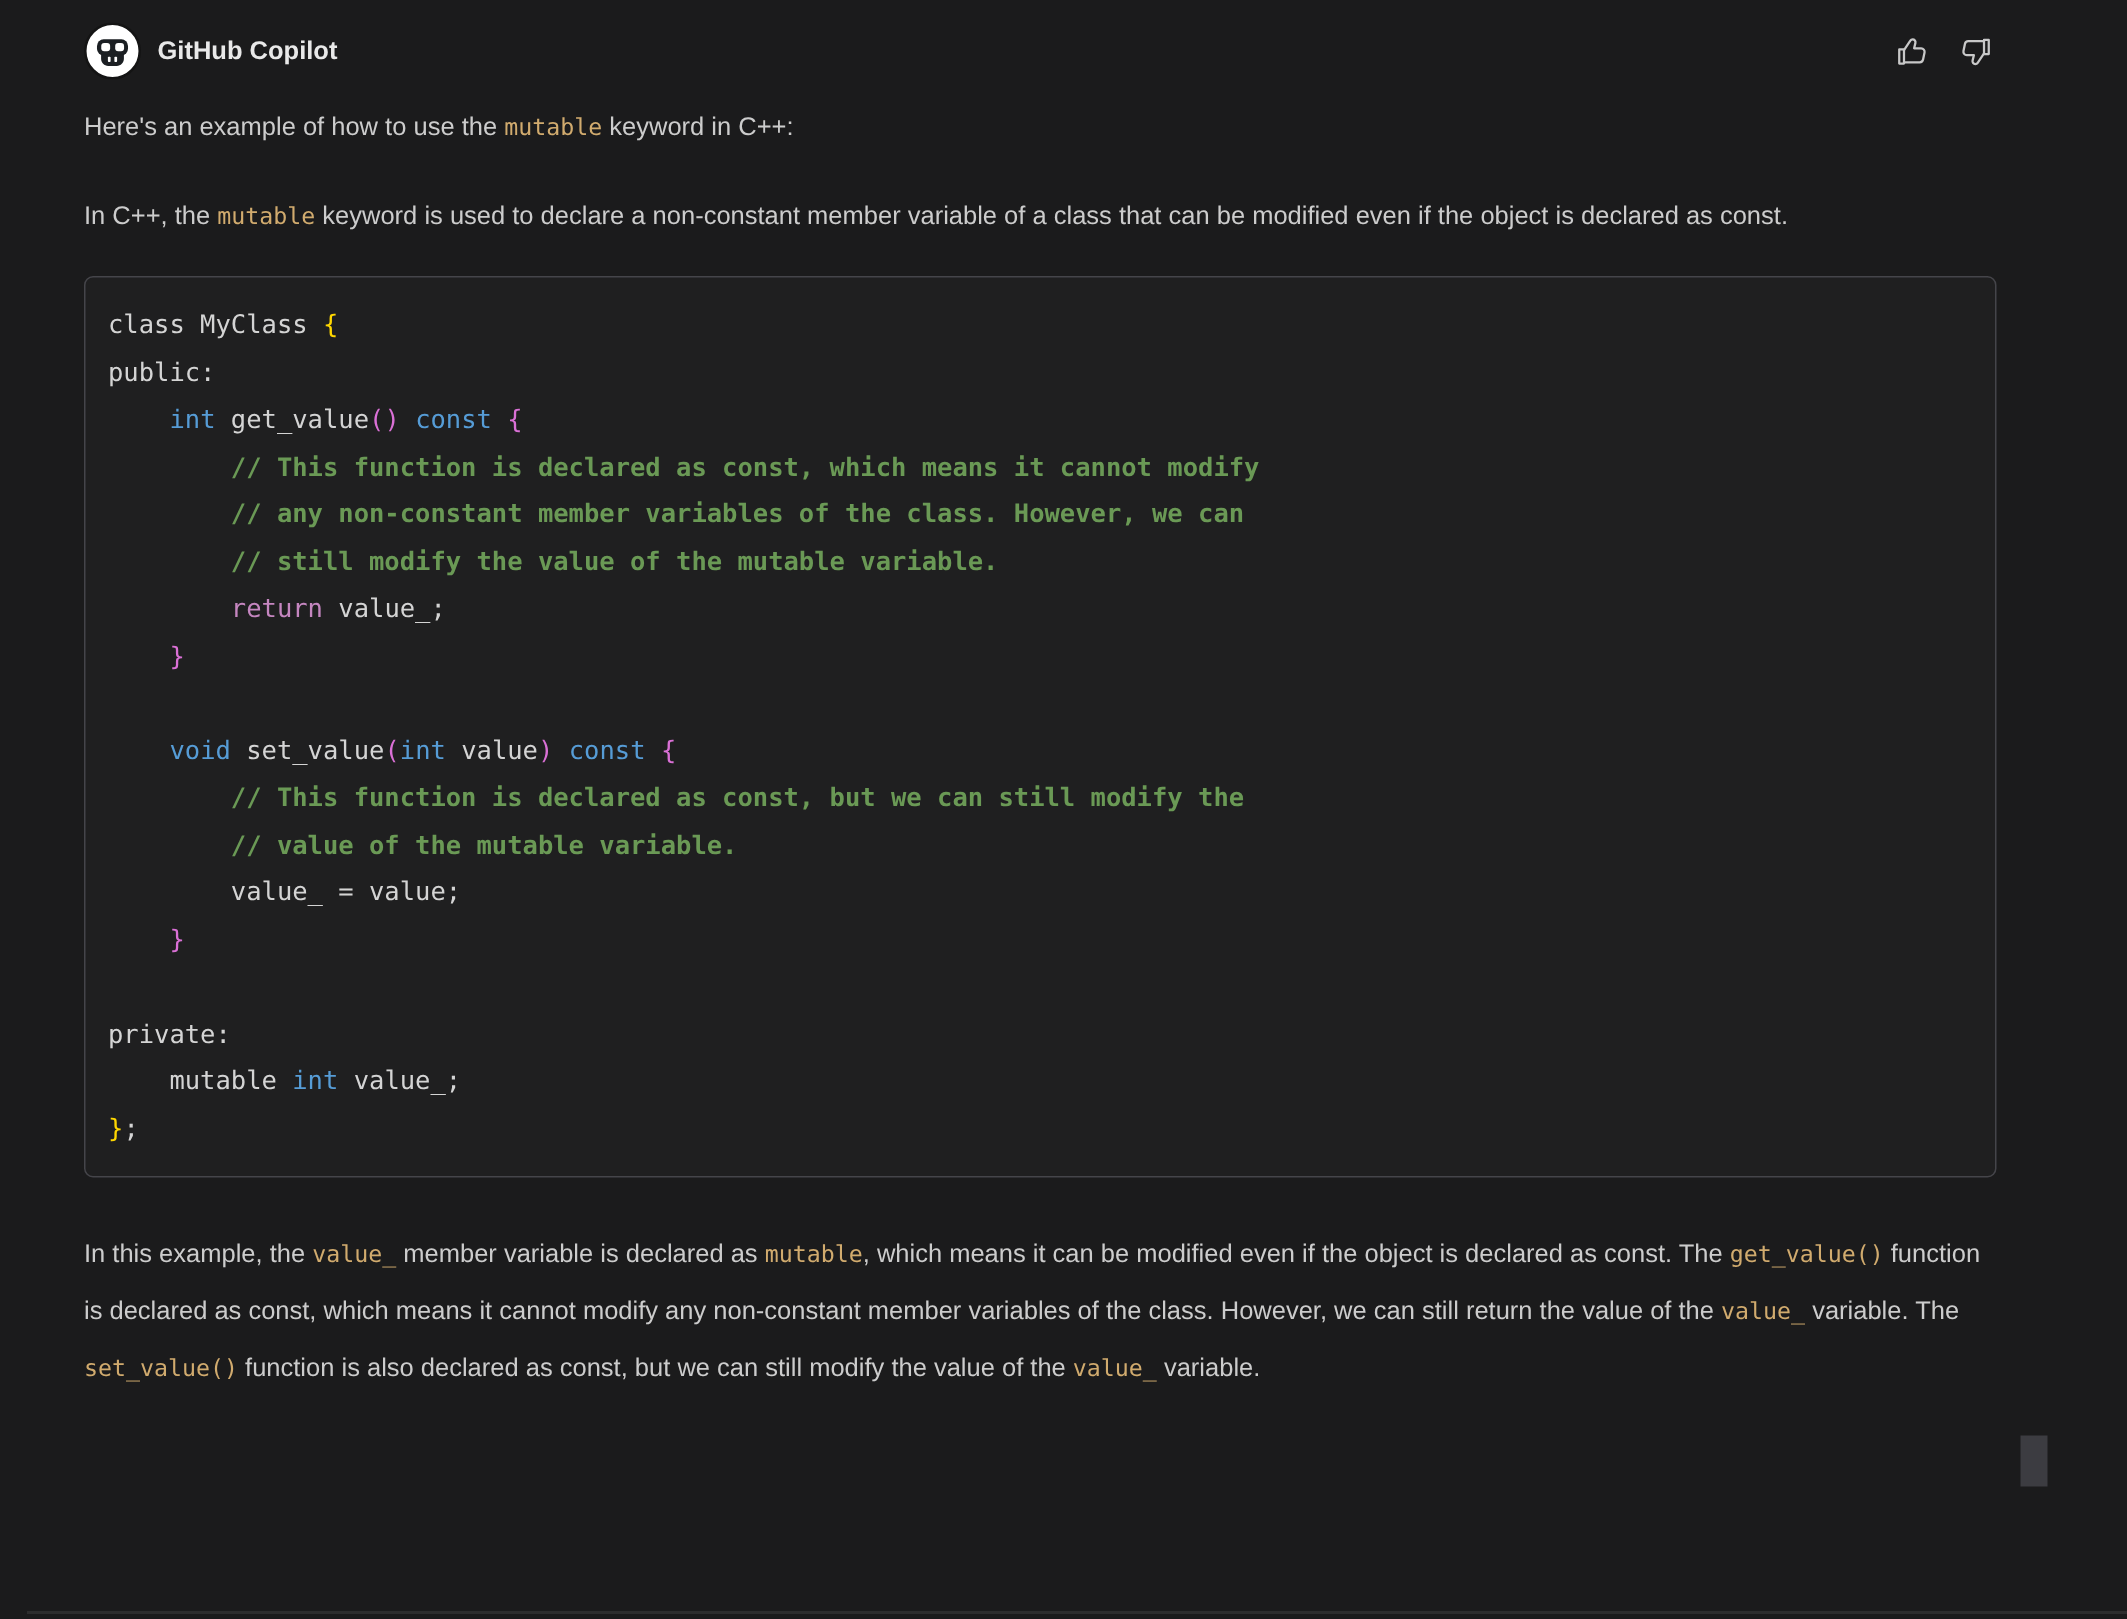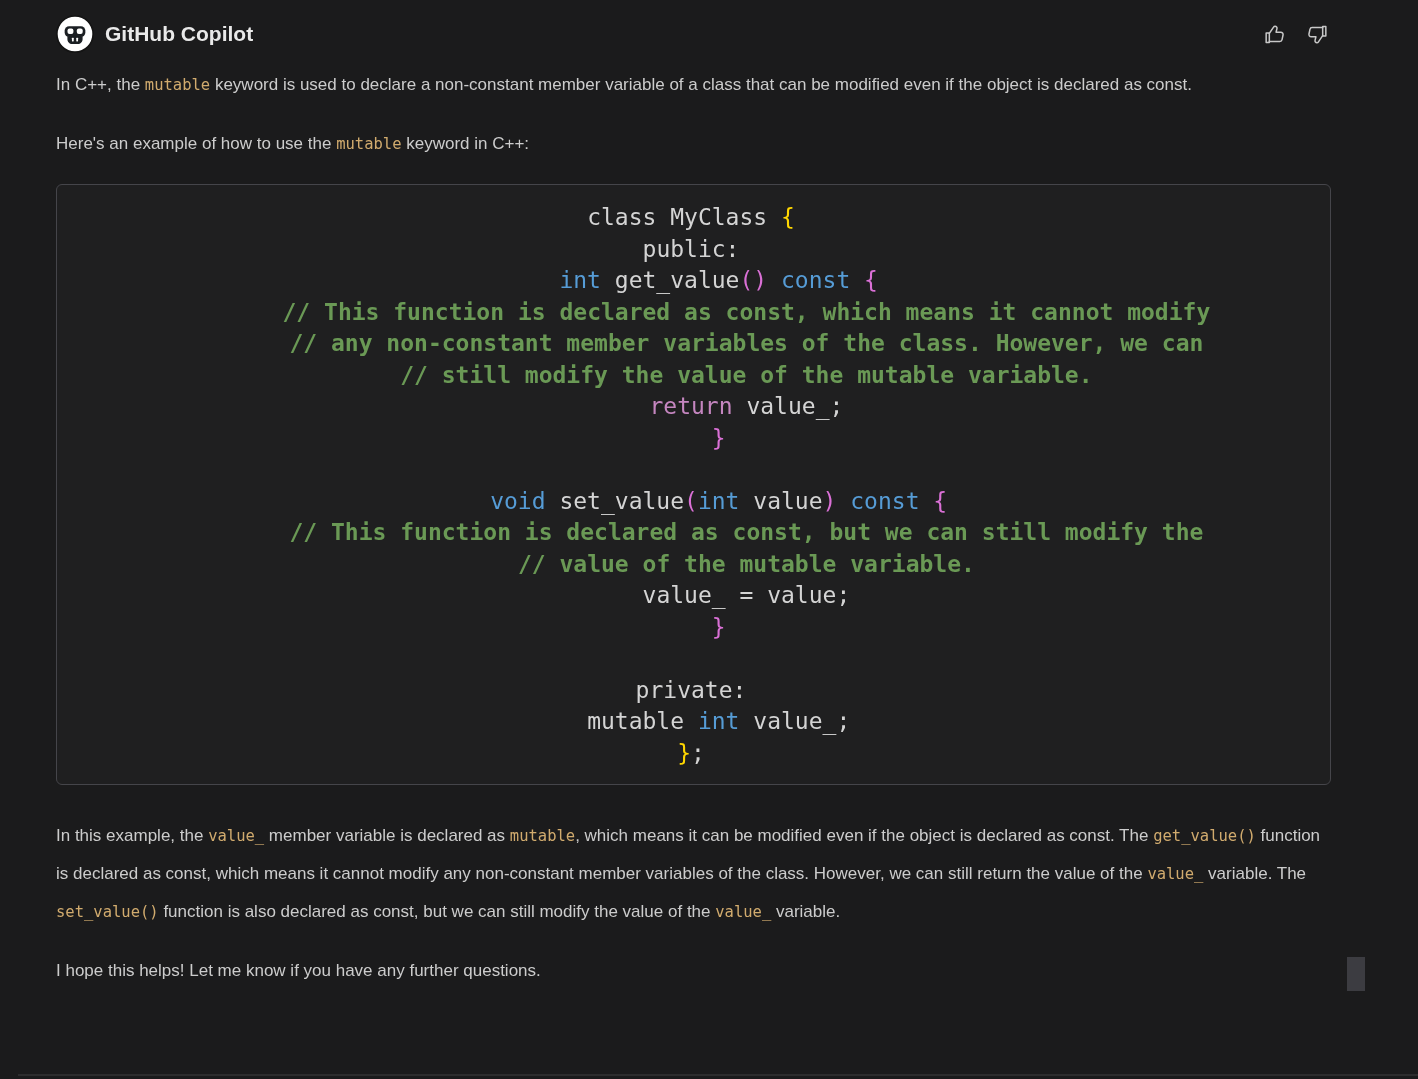--- a/index.html
+++ b/index.html
@@ -7,21 +7,21 @@
   body {
     background: var(--c-background, #1b1b1c);
     font-family: "Liberation Sans", sans-serif;
     position: relative;
   }
   .message { padding: 13px 87px 0 56px; }
 
   
   .msg-header { display: flex; align-items: center; height: 42px; }
   .avatar { width: 38px; height: 38px; flex: 0 0 auto; }
-  .author { margin-left: 11px; font-size: 21px; font-weight: 700; color: var(--c-title, #e8e8e8); }
+  .author { margin-left: 11px; font-size: 17px; font-weight: 700; color: var(--c-title, #e8e8e8); }
   .actions { margin-left: auto; display: flex; gap: 16px; align-items: center; }
   .icon-btn {
     background: transparent; border: none; padding: 2px; cursor: pointer;
     color: var(--c-icon, #c8c8c8); display: flex; align-items: center;
   }
   .icon-btn svg { width: 23px; height: 23px; }
 
   
   .msg-body { margin-top: 11px; }
   .para {
@@ -35,25 +35,24 @@
   }
 
   
   .code-block {
     margin: 14px 0 32px 0;
     background: var(--c-codeBackground, #1f1f20);
     border: 1px solid var(--c-codeBorder, #45454a);
     border-radius: 6px;
     padding: 17px 20px 15px 15px;
     font-family: "DejaVu Sans Mono", monospace;
-    font-size: 23px;
+    font-size: 17px;
     line-height: 31.5px;
     white-space: pre;
     overflow: hidden;
-    text-align: center;
   }
   .code-line { white-space: pre; min-height: 31.5px; }
   .tok-plain { color: var(--c-plain, #d4d4d4); }
   .tok-kw    { color: var(--c-keyword, #569cd6); }
   .tok-ctl   { color: var(--c-control, #c586c0); }
   .tok-cm    { color: var(--c-comment, #6a9955); font-weight: bold; }
   .tok-b1    { color: var(--c-bracketLevel1, #ffd700); }
   .tok-b2    { color: var(--c-bracketLevel2, #da70d6); }
 
   
@@ -96,25 +95,24 @@
           <g transform="rotate(180 8 8)">
             <path d="M2.2 6.9 h2.2 v6.6 H2.2 z"></path>
             <path d="M4.4 12.9 h7.3 c.75 0 1.4 -.53 1.55 -1.27 l.68 -3.3 c.2 -.98 -.55 -1.9 -1.55 -1.9 H9.1 l.6 -2.55 c.19 -.82 -.43 -1.6 -1.27 -1.6 -.44 0 -.85 .22 -1.09 .6 L4.4 7.2"></path>
           </g>
         </svg>
       </button>
     </div>
   </div>
 
   <div class="msg-body">
+    <p class="para"><span class="text-run">Here's an example of how to use the </span><span class="inline-code">mutable</span><span class="text-run"> keyword in C++:</span></p>
     <p class="para"><span class="text-run">In C++, the </span><span class="inline-code">mutable</span><span class="text-run"> keyword is used to declare a non-constant member variable of a class that can be modified even if the object is declared as const.</span></p>
-    <p class="para"><span class="text-run">Here's an example of how to use the </span><span class="inline-code">mutable</span><span class="text-run"> keyword in C++:</span></p>
 
     <div class="code-block"><div class="code-line"><span class="tok-plain">class MyClass </span><span class="tok-b1">{</span></div><div class="code-line"><span class="tok-plain">public:</span></div><div class="code-line"><span class="tok-plain">    </span><span class="tok-kw">int</span><span class="tok-plain"> get_value</span><span class="tok-b2">()</span><span class="tok-plain"> </span><span class="tok-kw">const</span><span class="tok-plain"> </span><span class="tok-b2">{</span></div><div class="code-line"><span class="tok-plain">        </span><span class="tok-cm">// This function is declared as const, which means it cannot modify</span></div><div class="code-line"><span class="tok-plain">        </span><span class="tok-cm">// any non-constant member variables of the class. However, we can</span></div><div class="code-line"><span class="tok-plain">        </span><span class="tok-cm">// still modify the value of the mutable variable.</span></div><div class="code-line"><span class="tok-plain">        </span><span class="tok-ctl">return</span><span class="tok-plain"> value_;</span></div><div class="code-line"><span class="tok-plain">    </span><span class="tok-b2">}</span></div><div class="code-line">&nbsp;</div><div class="code-line"><span class="tok-plain">    </span><span class="tok-kw">void</span><span class="tok-plain"> set_value</span><span class="tok-b2">(</span><span class="tok-kw">int</span><span class="tok-plain"> value</span><span class="tok-b2">)</span><span class="tok-plain"> </span><span class="tok-kw">const</span><span class="tok-plain"> </span><span class="tok-b2">{</span></div><div class="code-line"><span class="tok-plain">        </span><span class="tok-cm">// This function is declared as const, but we can still modify the</span></div><div class="code-line"><span class="tok-plain">        </span><span class="tok-cm">// value of the mutable variable.</span></div><div class="code-line"><span class="tok-plain">        </span><span class="tok-plain">value_ = value;</span></div><div class="code-line"><span class="tok-plain">    </span><span class="tok-b2">}</span></div><div class="code-line">&nbsp;</div><div class="code-line"><span class="tok-plain">private:</span></div><div class="code-line"><span class="tok-plain">    mutable </span><span class="tok-kw">int</span><span class="tok-plain"> value_;</span></div><div class="code-line"><span class="tok-b1">}</span><span class="tok-plain">;</span></div></div>
 
     <p class="para"><span class="text-run">In this example, the </span><span class="inline-code">value_</span><span class="text-run"> member variable is declared as </span><span class="inline-code">mutable</span><span class="text-run">, which means it can be modified even if the object is declared as const. The </span><span class="inline-code">get_value()</span><span class="text-run"> function is declared as const, which means it cannot modify any non-constant member variables of the class. However, we can still return the value of the </span><span class="inline-code">value_</span><span class="text-run"> variable. The </span><span class="inline-code">set_value()</span><span class="text-run"> function is also declared as const, but we can still modify the value of the </span><span class="inline-code">value_</span><span class="text-run"> variable.</span></p>
-    <p class="para"><span class="text-run">I hope this helps! Let me know if you have any further questions.</span></p>
   </div>
 
 </div>
 
 <div class="scrollbar-thumb"></div>
 <div class="bottom-divider"></div>
 
 </body></html>

